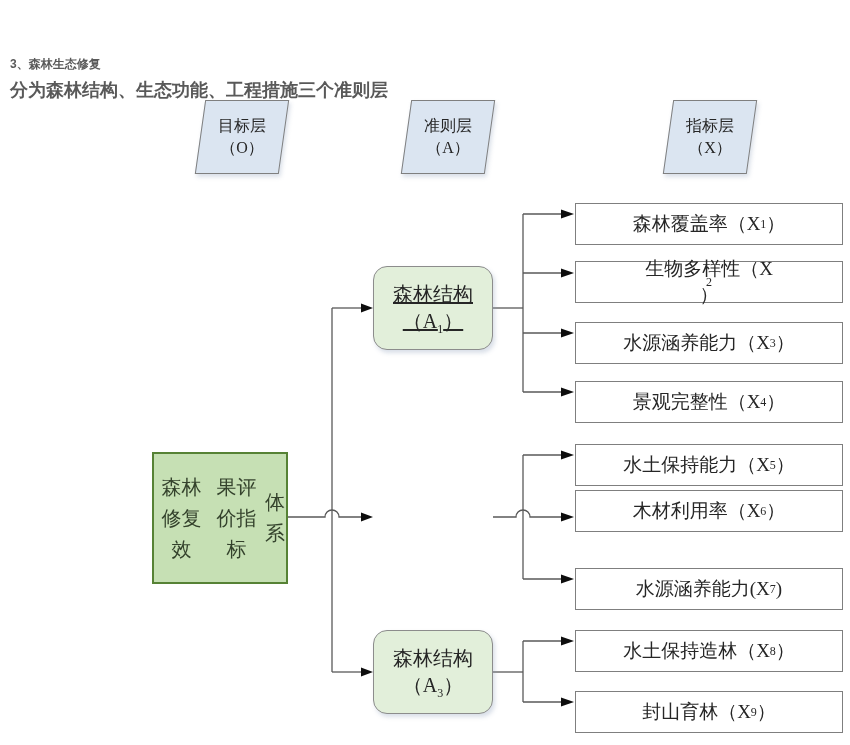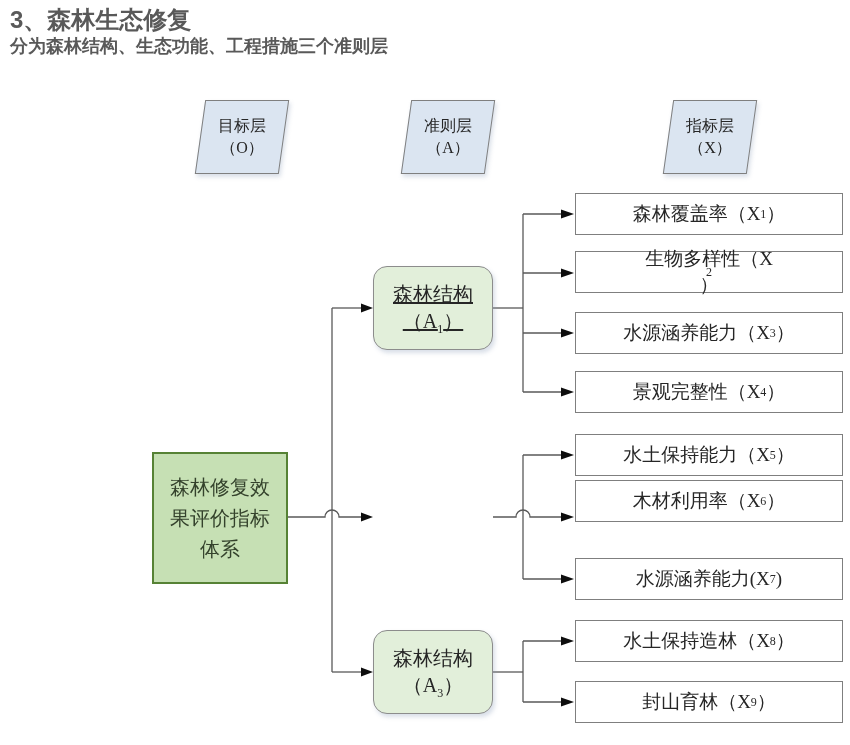--- a/index.html
+++ b/index.html
@@ -6,52 +6,53 @@
   #canvas{
     position:relative;width:850px;height:745px;background:#ffffff;overflow:hidden;
     font-family:"Liberation Serif","DejaVu Serif",serif;color:#262626;
   }
   
   .title{
     position:absolute;left:10px;top:6px;width:560px;
     font-family:"Liberation Sans","DejaVu Sans",sans-serif;
     font-weight:bold;color:#595959;
   }
-  .title .t1{font-size:24px;line-height:28px;}
+  .title .t1{font-size:12px;line-height:28px;margin-top:44px;}
   .title .t2{font-size:18px;line-height:25px;}
   
   .para{
     position:absolute;width:82px;height:72px;top:100px;
     background:#dbe5f1;border:1px solid #7f7f7f;
     transform:skewX(-8deg);
     box-shadow:2px 3px 4px rgba(130,150,180,.30);
     display:flex;align-items:center;justify-content:center;
   }
   .para .inner{transform:skewX(8deg);text-align:center;font-size:16px;line-height:22px;}
   
   .goal{
     position:absolute;left:152px;top:452px;width:136px;height:132px;
     background:#c6e0b4;border:2px solid #568235;box-sizing:border-box;
-    display:flex;flex-direction:column;align-items:center;justify-content:center;
+    display:flex;flex-direction:row;align-items:center;justify-content:center;
     font-size:20px;line-height:31px;color:#34422c;text-align:center;
   }
   
   .crit{
     position:absolute;left:373px;width:120px;height:84px;
     background:#e2efda;border:1.5px solid #8c8c8c;border-radius:14px;box-sizing:border-box;
     box-shadow:2px 3px 4px rgba(130,150,180,.30);
     display:flex;flex-direction:column;align-items:center;justify-content:center;
     font-size:20px;line-height:27px;text-align:center;
   }
   
   .ind{
     position:absolute;left:575px;width:268px;height:42px;
     background:#ffffff;border:1px solid #7f7f7f;box-sizing:border-box;
     display:flex;align-items:center;justify-content:center;
     font-size:19px;
+    margin-top:10px;
   }
   sub{font-size:12px;line-height:0;}
   .lines{position:absolute;left:0;top:0;pointer-events:none;}
 </style>
 </head>
 <body>
 
 <div id="canvas">
 
   <div class="title">

